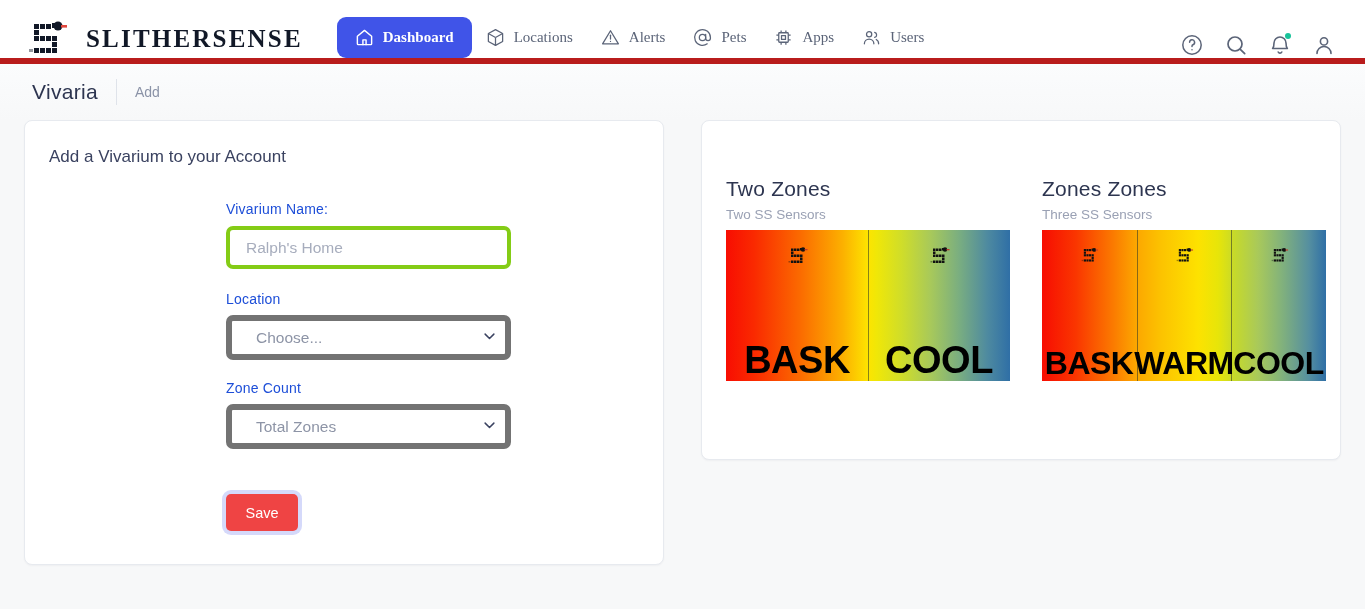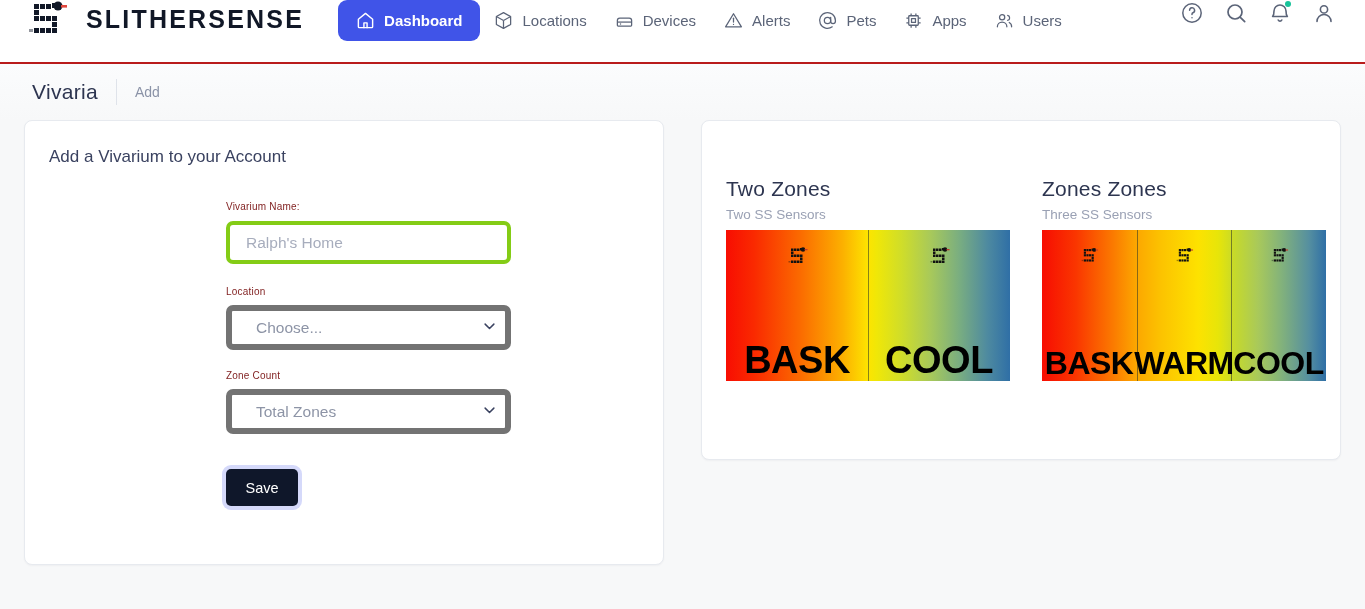--- a/index.html
+++ b/index.html
@@ -8,25 +8,26 @@
     width: 1365px; height: 609px;
     font-family: "Liberation Sans", sans-serif;
     background: #f7f8f9;
     overflow: hidden;
   }
 
   
   .header {
     height: 64px;
     background: #ffffff;
-    border-bottom: 2px solid #b91c1c;
+    border-bottom: 6px solid #b91c1c;
     display: flex;
-    align-items: flex-start;
+    align-items: flex-end;
     padding: 0 20px 0 24px;
     position: relative;
+    font-family: Liberation Serif, serif;
   }
   .brand { display: flex; align-items: center; gap: 18px; }
   .logo-mark { width: 44px; height: 38px; display: block; }
   .brand-name {
     font-size: 25px;
     font-weight: bold;
     letter-spacing: 2.2px;
     color: #111827;
   }
   .nav { display: flex; align-items: center; margin-left: 34px; }
@@ -83,21 +84,21 @@
     border-radius: 8px;
     box-shadow: 0 1px 2px rgba(20,30,60,.04);
   }
   .card-left { width: 640px; height: 445px; padding: 22px 24px; }
   .card-right { width: 640px; height: 340px; padding: 22px 24px; }
   .card-title { font-size: 17px; color: #3a4260; margin: 4px 0 0 0; }
 
   
   .form { margin-top: 34px; padding-left: 177px; }
   .field-label {
-    font-size: 10px; color: #7f1d1d;
+    font-size: 14px; color: #1d4ed8;
     margin-bottom: 9px; letter-spacing: .2px;
   }
   .field-label.tight { margin-bottom: 8px; }
   .text-input {
     width: 285px; height: 43px;
     border: 4px solid #84cc16;
     border-radius: 7px;
     background: #fff;
     padding: 0 16px;
     font-size: 15.5px;
@@ -122,23 +123,23 @@
     outline: none;
     cursor: pointer;
   }
   .chev {
     position: absolute; right: 14px; top: 50%;
     transform: translateY(-50%);
     pointer-events: none;
     color: #3a4260;
   }
   .save-btn {
-    margin-top: 35px;
+    margin-top: 45px;
     width: 72px; height: 37px;
-    background: #0f172a;
+    background: #ef4444;
     color: #fff;
     border: none;
     border-radius: 5px;
     font-size: 14.5px;
     font-family: "Liberation Sans", sans-serif;
     cursor: pointer;
     box-shadow: 0 0 0 4px rgba(64,84,232,.22);
   }
 
   
@@ -236,30 +237,20 @@
         <svg width="19" height="19" viewBox="0 0 24 24" fill="none" stroke="currentColor" stroke-width="1.6" stroke-linejoin="round">
             <path d="M12 2 21 7v10l-9 5-9-5V7z"></path>
             <path d="M12 12v10"></path>
             <path d="m12 12 9-5"></path>
             <path d="m3 7 9 5"></path>
           </svg>
       </span>
       <span>Locations</span>
     </div>
 
-    <div class="nav-item">
-      <span class="ico">
-        <svg width="19" height="19" viewBox="0 0 24 24" fill="none" stroke="currentColor" stroke-width="1.6" stroke-linejoin="round">
-            <path d="M3 12a3 3 0 0 1 3-3h12a3 3 0 0 1 3 3v6a1 1 0 0 1-1 1H4a1 1 0 0 1-1-1z"></path>
-            <path d="M3 14h18"></path>
-            <circle cx="7" cy="16.5" r=".9" fill="currentColor" stroke="none"></circle>
-          </svg>
-      </span>
-      <span>Devices</span>
-    </div>
 
     <div class="nav-item">
       <span class="ico">
         <svg width="19" height="19" viewBox="0 0 24 24" fill="none" stroke="currentColor" stroke-width="1.6" stroke-linecap="round" stroke-linejoin="round">
             <path d="M12 3.5 22 20H2z"></path>
             <path d="M12 9v5"></path>
             <path d="M12 17h.01"></path>
           </svg>
       </span>
       <span>Alerts</span>

